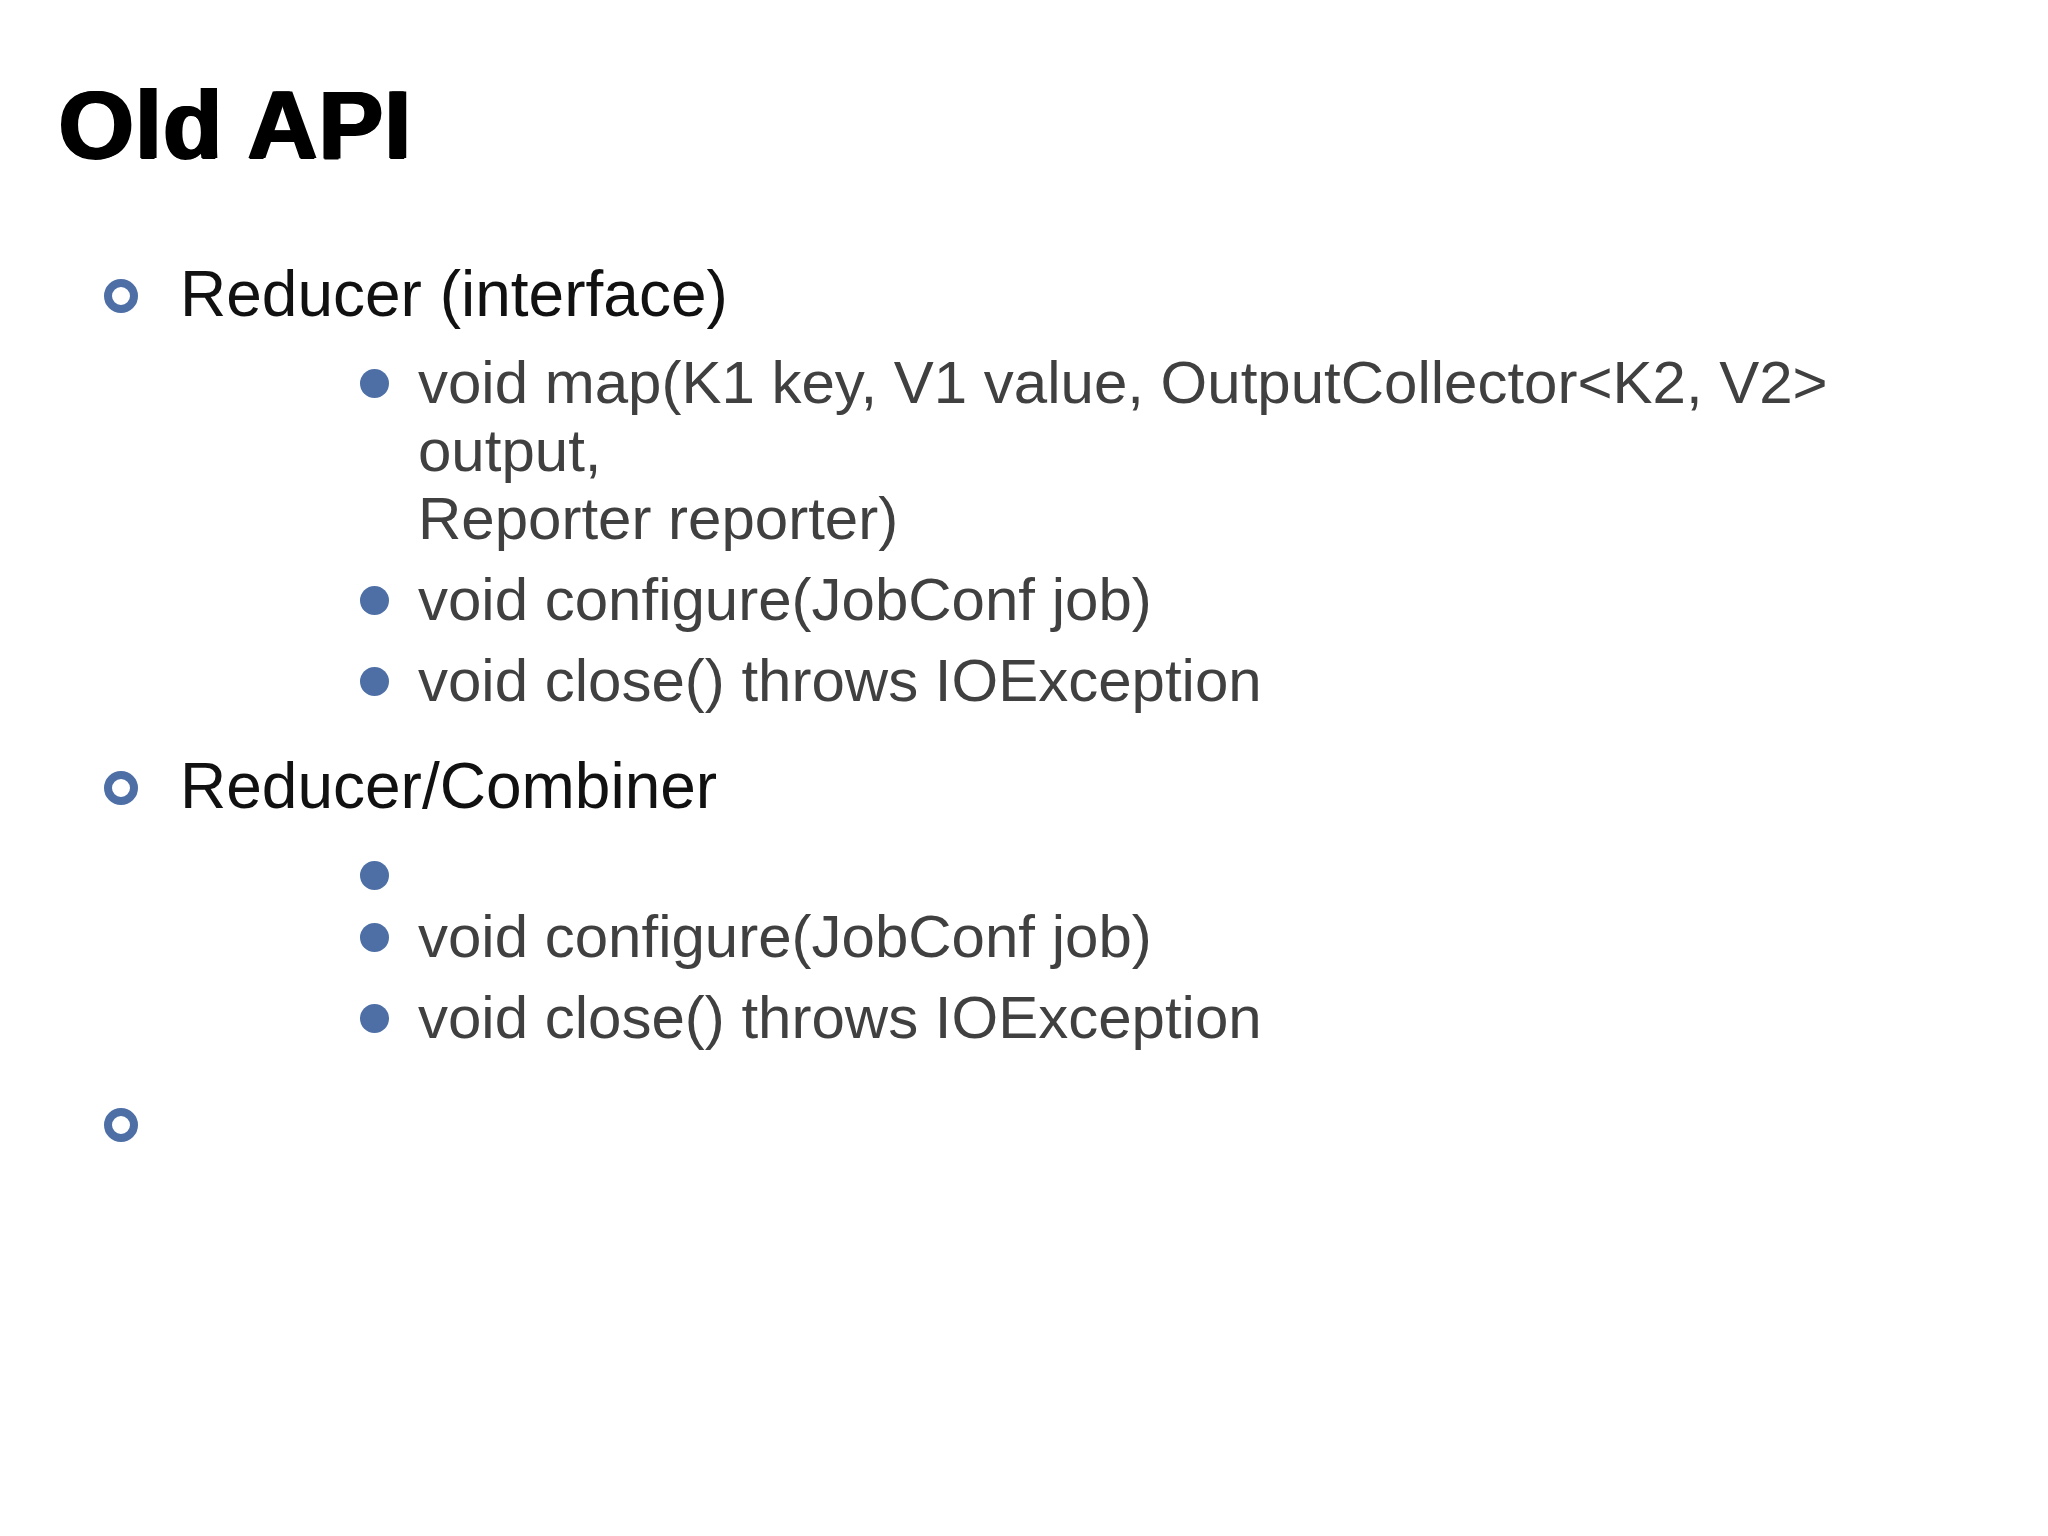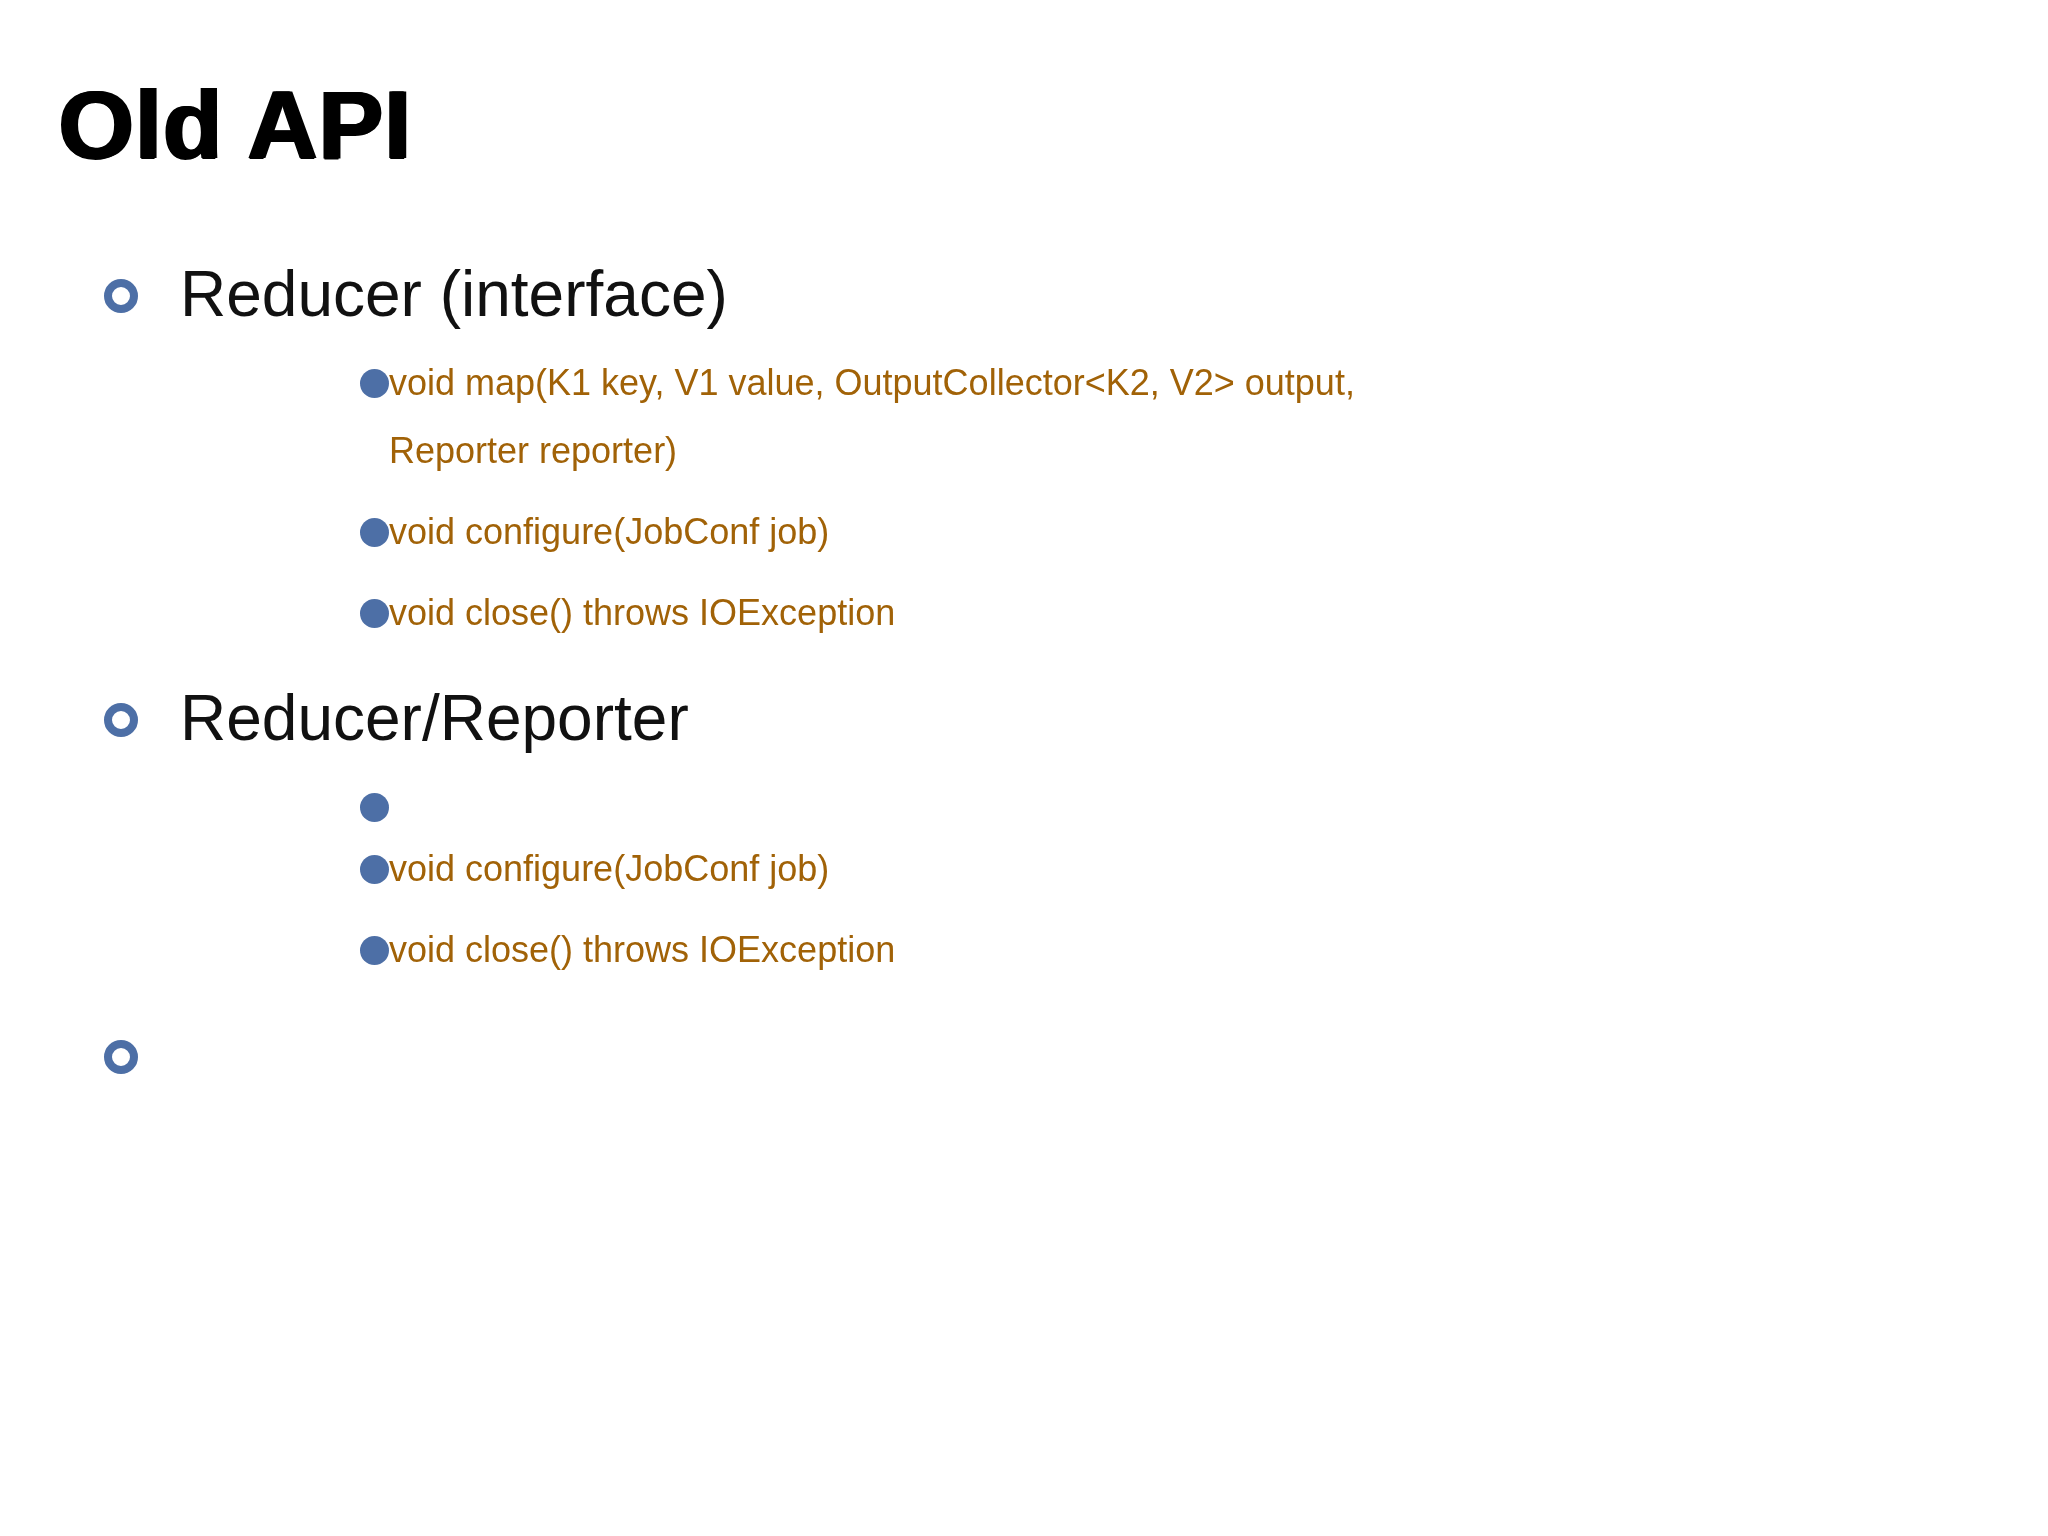--- a/index.html
+++ b/index.html
@@ -78,23 +78,24 @@
     flex: 0 0 auto;
     width: 29px;
     height: 29px;
     margin-left: 222px;
     margin-top: 20px;
     border-radius: 50%;
     background: #4d6fa6;
   }
 
   .l2-text {
-    font-size: 36px;
+    margin-left: 29px;
+    font-size: 60px;
     line-height: 68px;
-    color: #a16207;
+    color: #404040;
     white-space: pre-line;   
     max-width: 1600px;
   }
 </style>
 </head>
 <body>
 
 <div class="slide">
 
   <h1 class="slide-title">Old API</h1>
@@ -119,21 +120,21 @@
             <span class="l2-bullet"></span>
             <div class="l2-text">void close() throws IOException</div>
           </div>
         </div>
       </div>
     </div>
 
     <div class="l1-item">
       <span class="l1-bullet"></span>
       <div>
-        <div class="l1-text">Reducer/Reporter</div>
+        <div class="l1-text">Reducer/Combiner</div>
         <div class="l2-list">
           <div class="l2-item">
             <span class="l2-bullet"></span>
           </div>
           <div class="l2-item">
             <span class="l2-bullet"></span>
             <div class="l2-text">void configure(JobConf job)</div>
           </div>
           <div class="l2-item">
             <span class="l2-bullet"></span>

